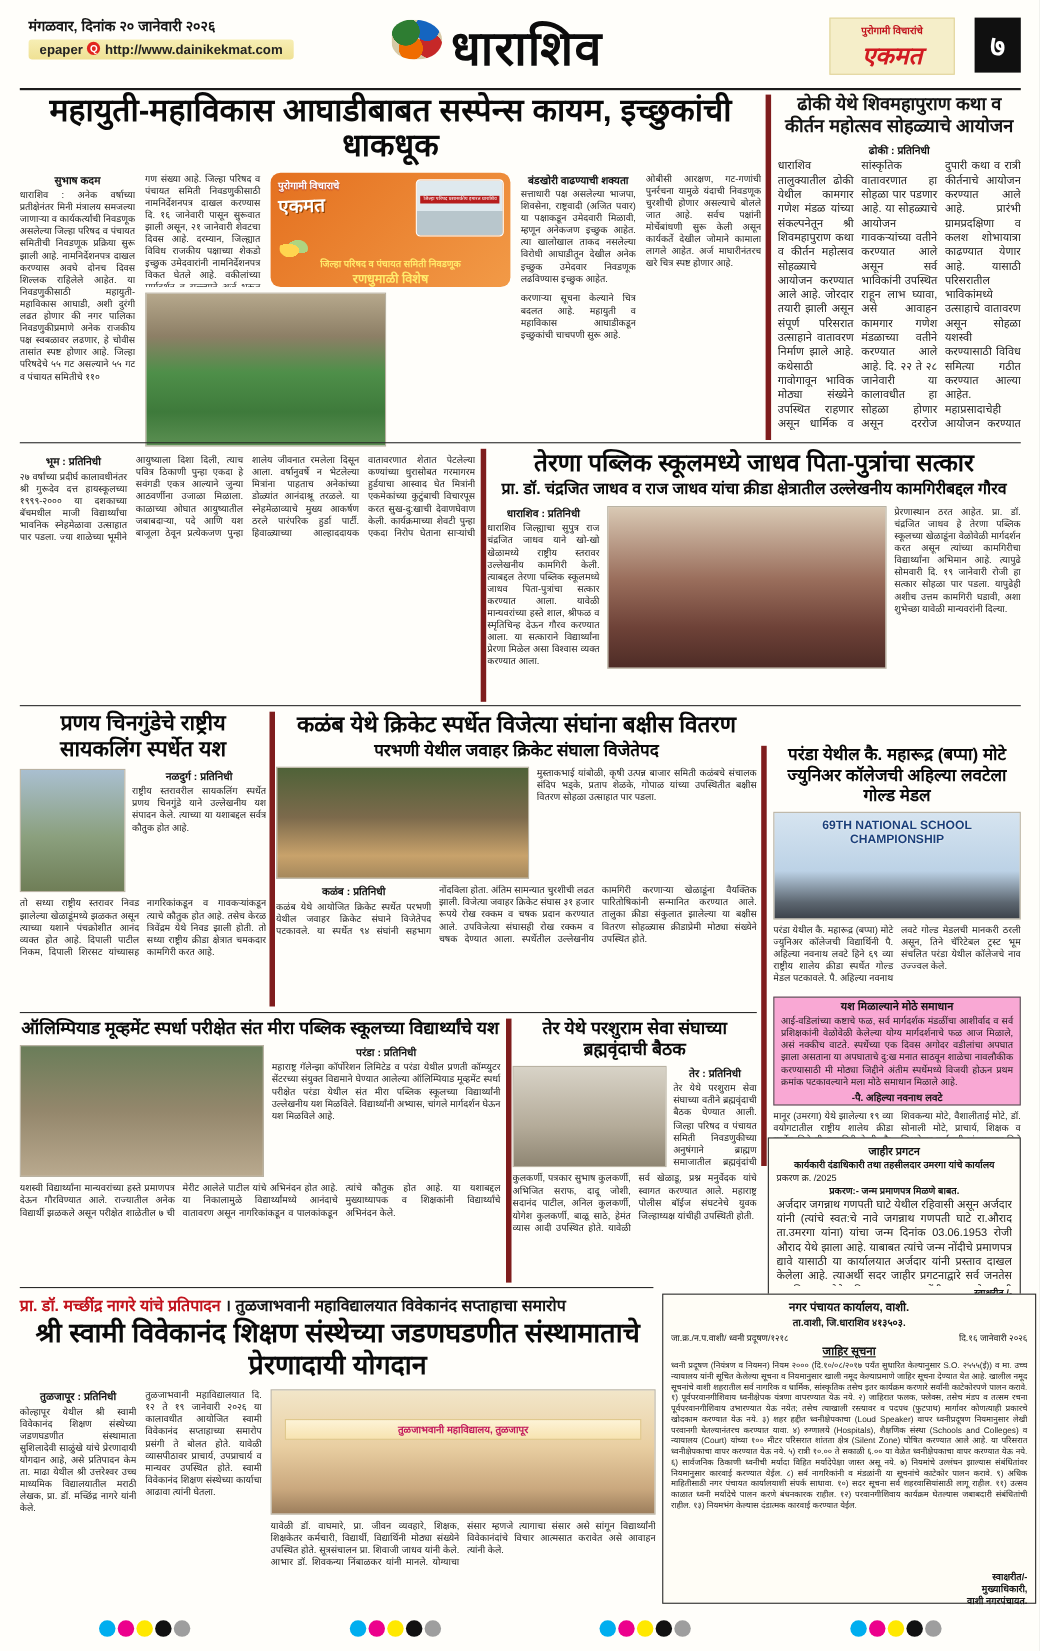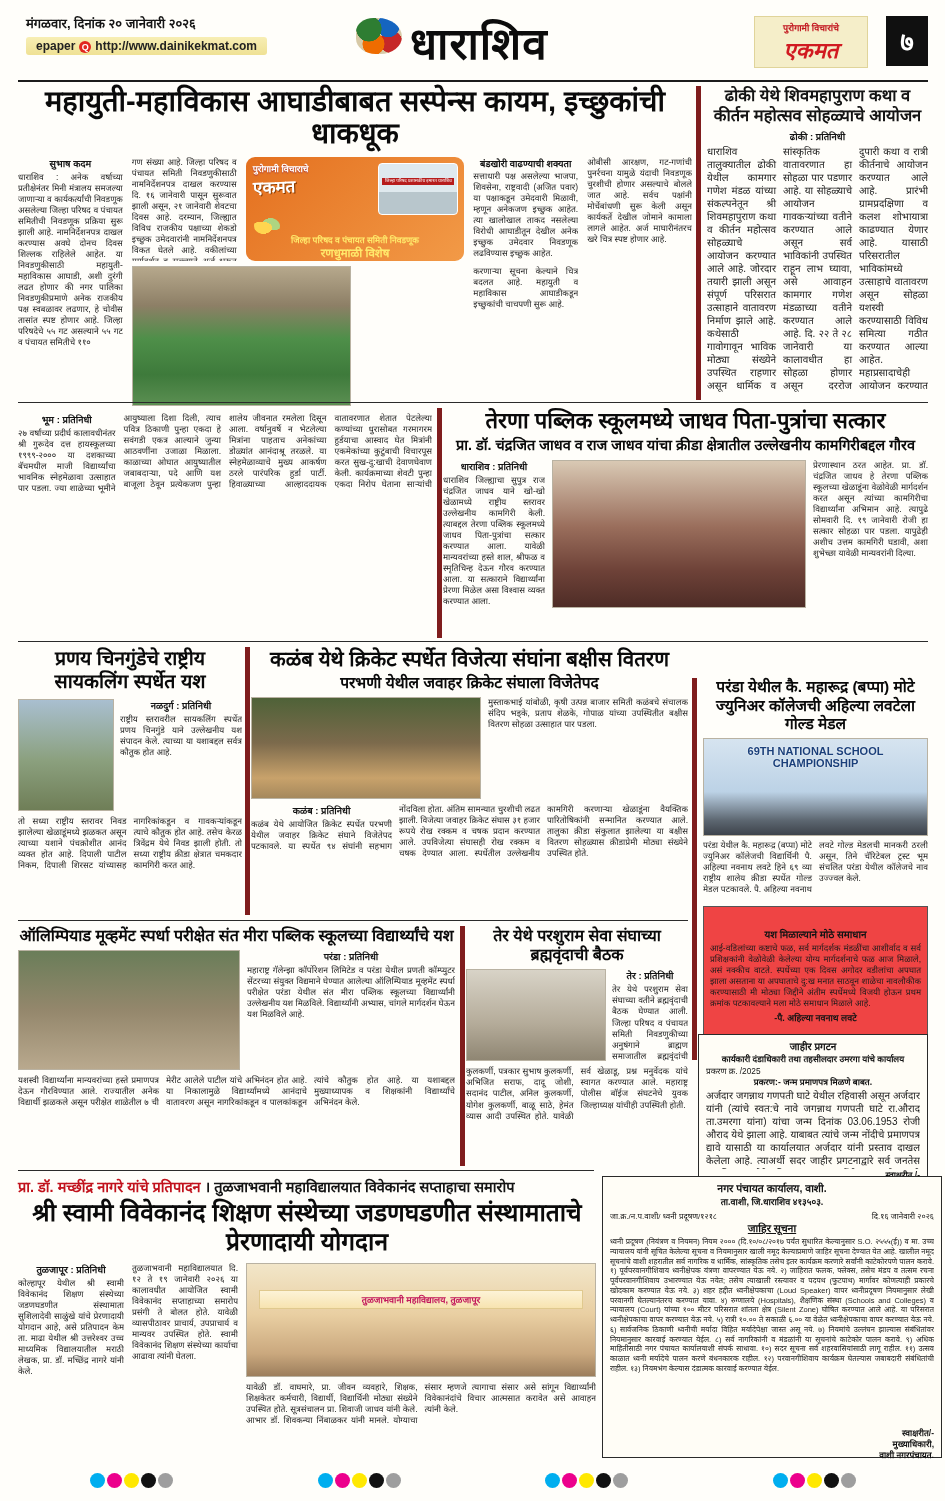--- a/index.html
+++ b/index.html
@@ -10,21 +10,21 @@
   .ctr{text-align:center;}
   .bold{font-weight:bold;}
   .body{font-size:8.5px;line-height:1.3;text-align:justify;color:#1b1b1b;}
   .body-sm{font-size:10px;line-height:1.3;text-align:justify;color:#1b1b1b;}
   .byline{font-size:9.5px;font-weight:bold;text-align:center;margin-bottom:2px;}
   .hl-red{color:#c1121c;}
   .rule-h{border-top:1.5px solid #2b2b2b;}
   .rule-v{border-left:5px solid #7f1d1d;}
   
   .date{font-size:13px;font-weight:bold;}
-  .epaper{display:inline-flex;align-items:flex-end;gap:4px;background:linear-gradient(#f7eeb4,#efe194);
+  .epaper{display:inline-flex;align-items:flex-start;gap:4px;background:linear-gradient(#f7eeb4,#efe194);
           border-radius:3px;padding:2px 10px;font-size:12px;font-weight:bold;color:#222;}
   .search-dot{display:inline-block;width:12px;height:12px;border-radius:50%;background:#e2261f;color:#fff;
           font-size:9px;line-height:12px;text-align:center;font-weight:bold;}
   .masthead{font-size:44px;font-weight:800;letter-spacing:1px;color:#0c0c0c;}
   .logo{width:46px;height:36px;border-radius:40% 55% 50% 45%;
      background:radial-gradient(circle at 28% 30%,#2e7d32 0 30%,transparent 31%),
       radial-gradient(circle at 70% 22%,#1565c0 0 26%,transparent 27%),
       radial-gradient(circle at 38% 72%,#ef6c00 0 28%,transparent 29%),
       radial-gradient(circle at 76% 66%,#c62828 0 26%,transparent 27%),#d7c9a6;}
   .brandbox{width:112px;height:50px;background:#f5eec9;border:1px solid #e0d49a;
@@ -61,21 +61,21 @@
   .ph-olymp{background:linear-gradient(180deg,#6a7d59 0%,#94876c 50%,#b9a98e 100%);}
   .ph-ter{background:linear-gradient(180deg,#d8d3c7 0%,#b4ab99 60%,#8f8673 100%);}
   .ph-vivek{background:linear-gradient(180deg,#f2e6c9 0%,#e9cfa2 45%,#caa87e 80%,#9c7e5c 100%);}
   .banner69{position:absolute;left:4px;top:6px;right:4px;text-align:center;color:#1a3f7a;font-weight:800;font-size:11px;
             text-shadow:0 0 2px #fff;}
   .banner-vivek{position:absolute;left:12px;top:26px;right:12px;background:linear-gradient(#fdf3d7,#f7e3b0);
             color:#c2185b;font-weight:bold;font-size:9px;text-align:center;padding:2px;border:1px solid #e0c98e;}
   
   .h-dhoki{font-size:16.5px;font-weight:800;text-align:center;line-height:1.2;}
   .h-side{font-weight:800;text-align:center;line-height:1.2;color:#0a0a0a;}
-  .quotebox{border:1px solid #555;background:#ef4444;padding:20px 6px;margin:4px 0;}
+  .quotebox{border:1px solid #555;background:#f9a8d4;padding:0 6px;margin:4px 0;}
   .noticebox{border:1.5px solid #2a2a2a;background:#fffdf6;padding:4px 7px;}
   .cols2{column-count:2;column-gap:7px;}
   .cols3{column-count:3;column-gap:7px;}
   .cols4{column-count:4;column-gap:8px;}
   .dotrow{display:flex;justify-content:space-around;align-items:center;}
   .dotgrp{display:flex;gap:2px;}
   .dot{width:15px;height:15px;border-radius:50%;display:inline-block;}
   .signline{font-size:8.5px;font-weight:bold;text-align:right;}
 </style>
 </head>

